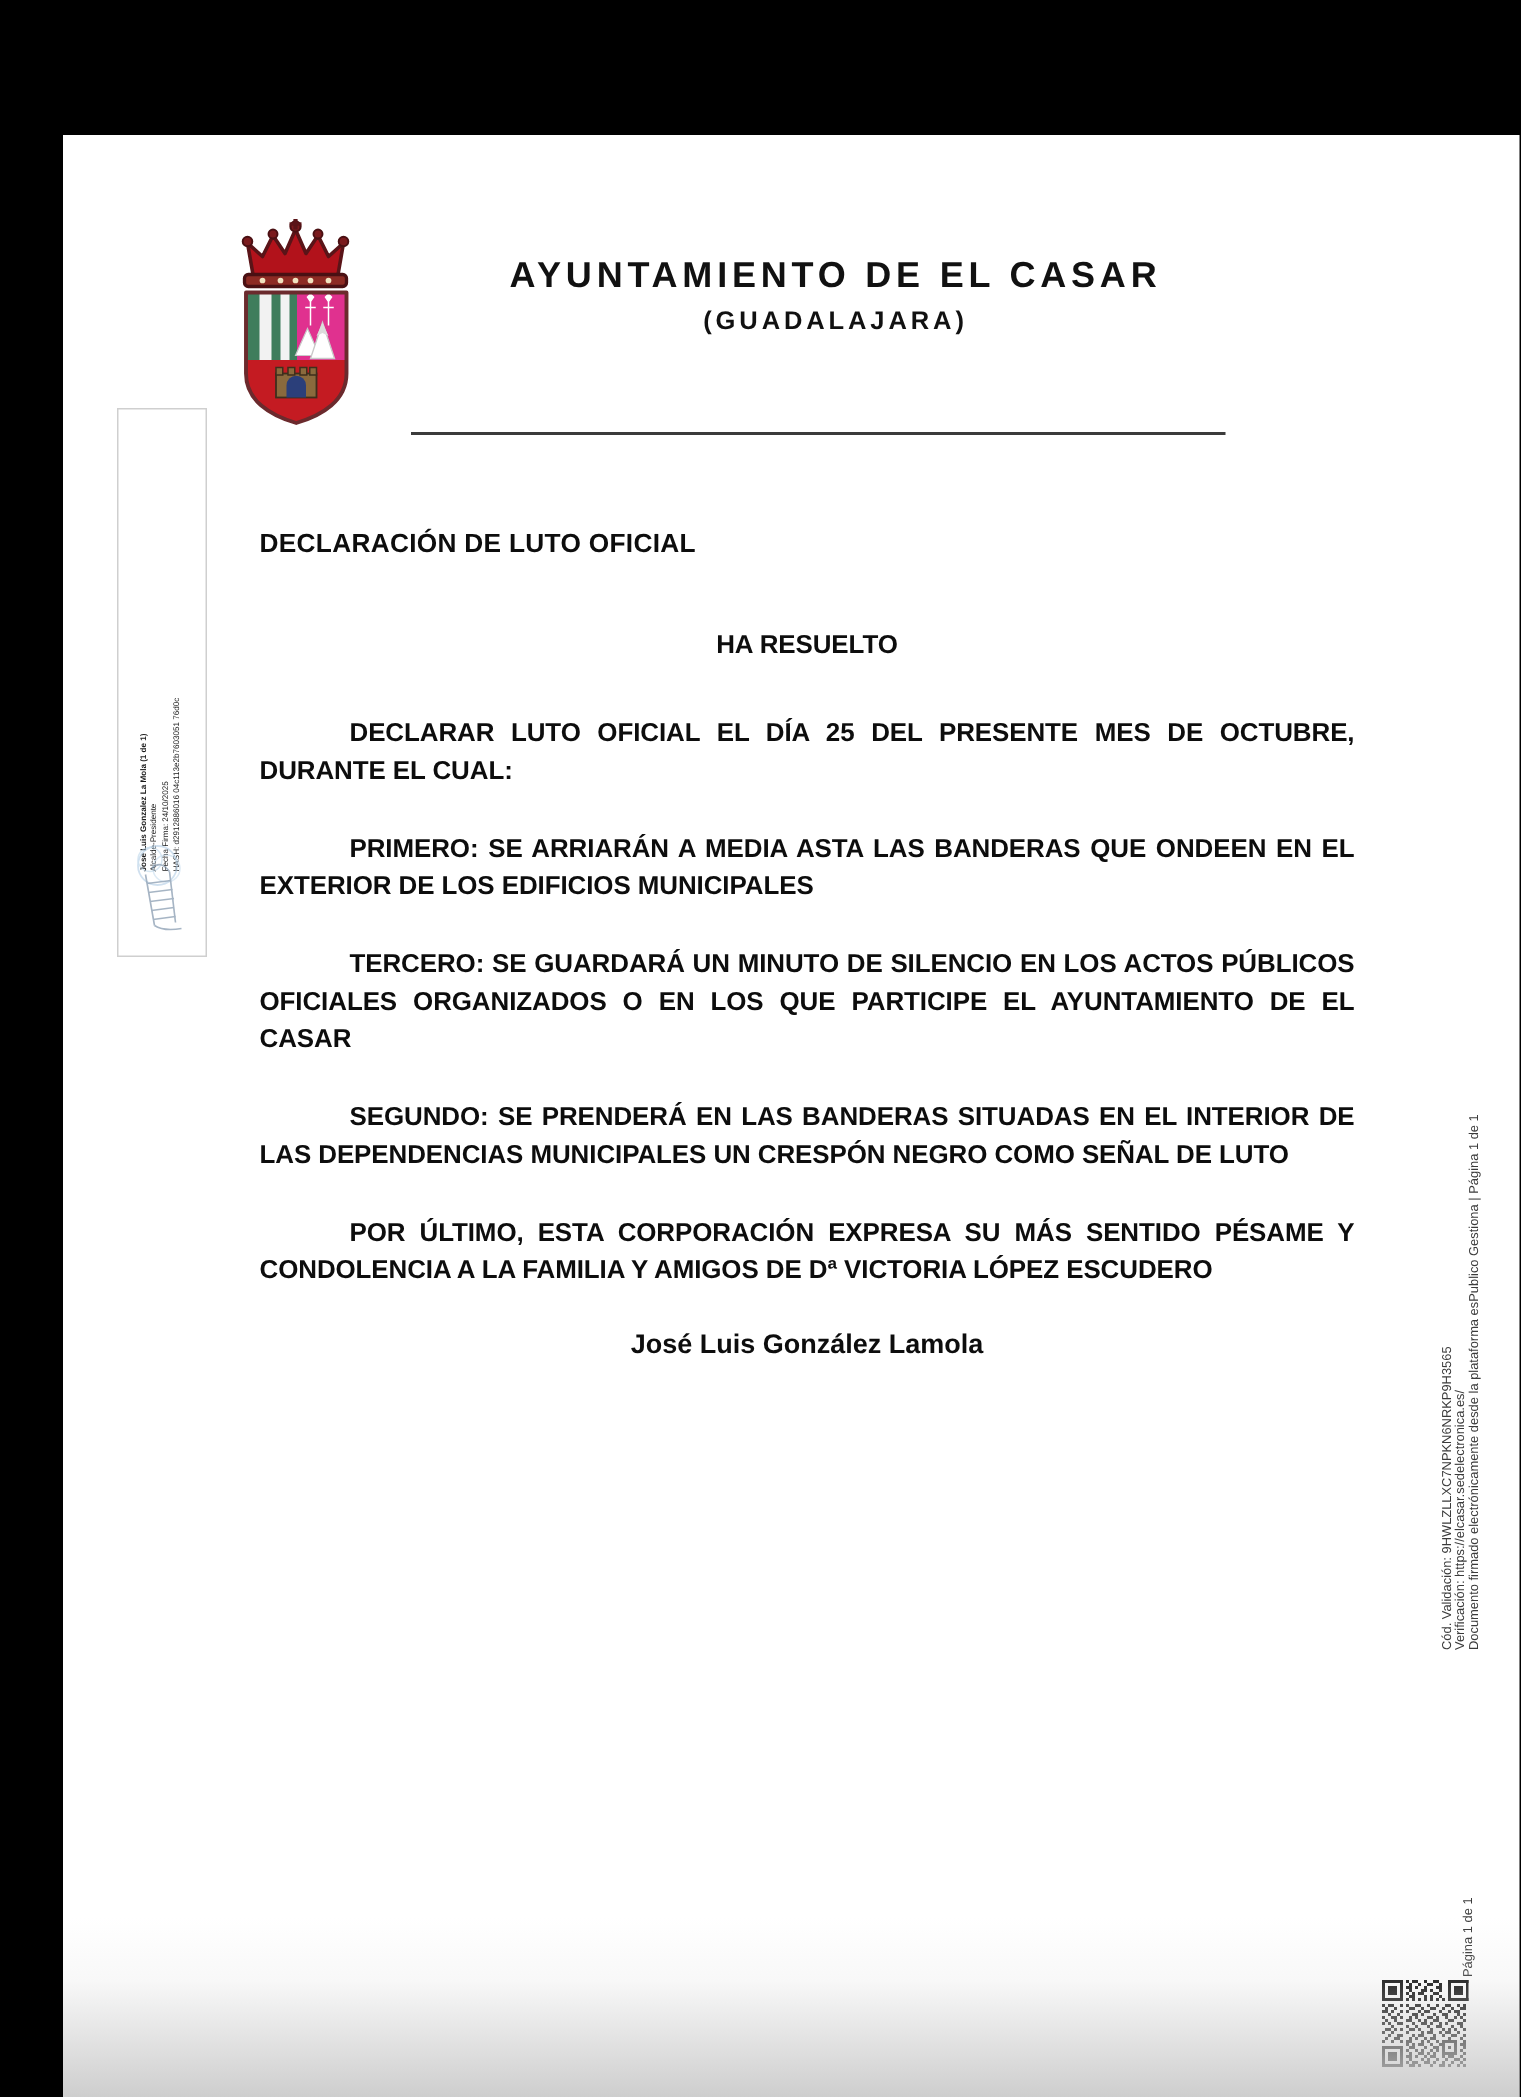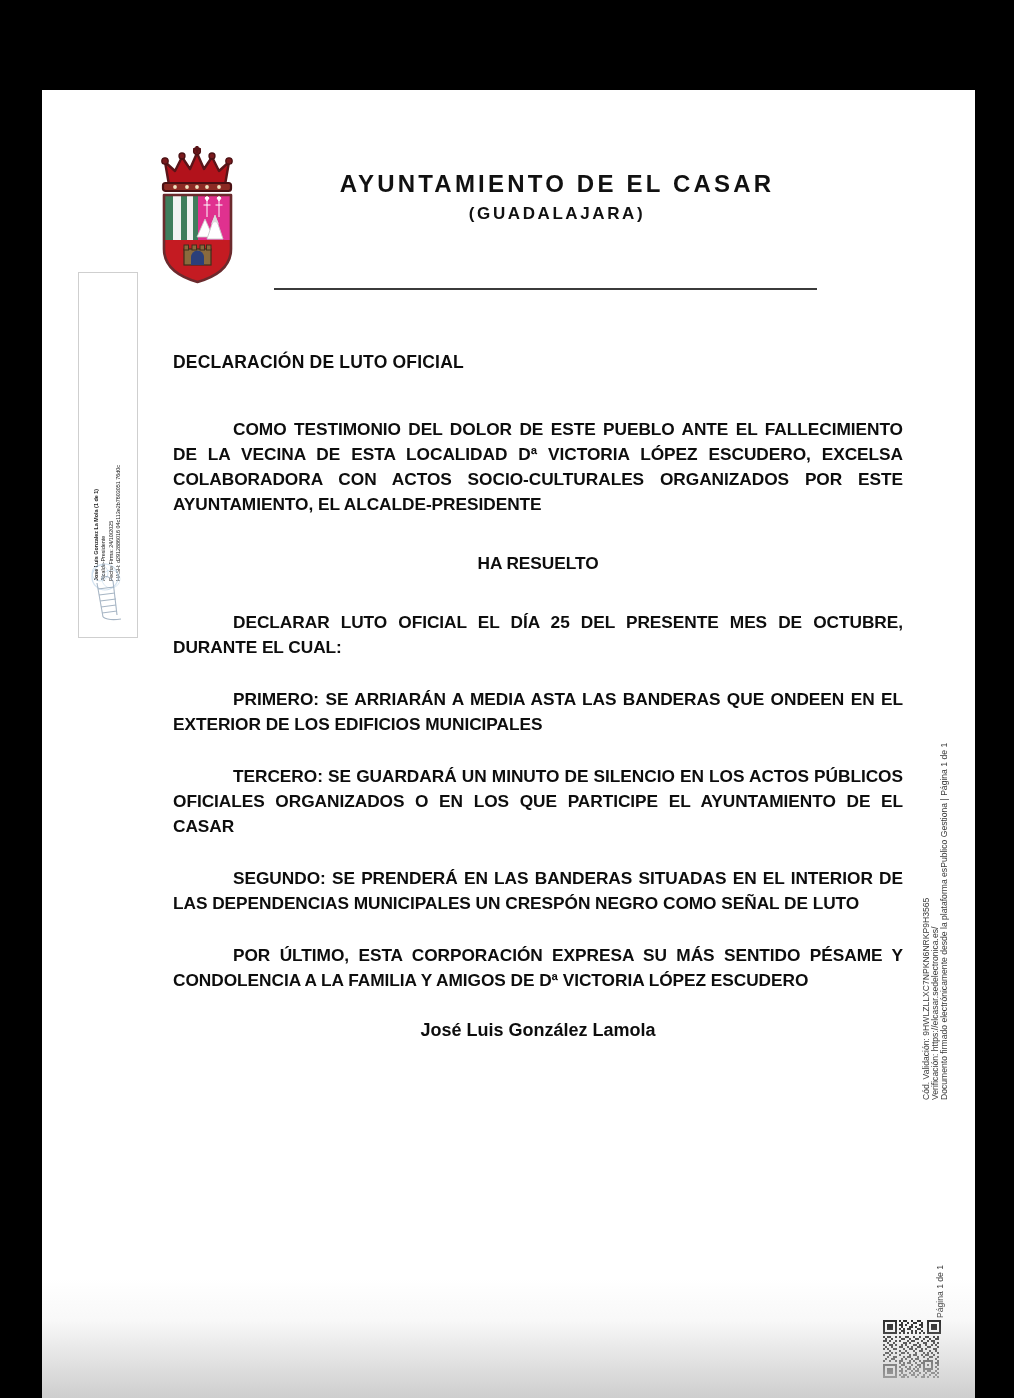--- a/index.html
+++ b/index.html
@@ -22,20 +22,21 @@
     background: #000000;
   }
   #page-sheet {
     position: absolute;
     left: 42px;
     top: 90px;
     width: 933px;
     height: 1308px;
     background: #ffffff;
     overflow: hidden;
+    padding-left: 38px;
   }
   
   #page-fade {
     position: absolute;
     left: 0;
     bottom: 0;
     width: 100%;
     height: 120px;
     background: linear-gradient(to bottom, rgba(255,255,255,0) 0%, rgba(210,210,210,0.15) 35%, rgba(203,203,203,0.95) 100%);
     pointer-events: none;
@@ -298,21 +299,20 @@
             <path d="M30 22 Q24 14 18 20"></path>
           </g>
         </svg>
       </div>
     </div>
 
     <div id="doc-body">
 
       <div class="doc-title">DECLARACIÓN DE LUTO OFICIAL</div>
 
-      <div class="para">COMO TESTIMONIO DEL DOLOR DE ESTE PUEBLO ANTE EL FALLECIMIENTO DE LA VECINA DE ESTA LOCALIDAD Dª VICTORIA LÓPEZ ESCUDERO, EXCELSA COLABORADORA CON ACTOS SOCIO-CULTURALES ORGANIZADOS POR ESTE AYUNTAMIENTO, EL ALCALDE-PRESIDENTE</div>
 
       <div class="para center">HA RESUELTO</div>
 
       <div class="para">DECLARAR LUTO OFICIAL EL DÍA 25 DEL PRESENTE MES DE OCTUBRE, DURANTE EL CUAL:</div>
 
       <div class="para">PRIMERO: SE ARRIARÁN A MEDIA ASTA LAS BANDERAS QUE ONDEEN EN EL EXTERIOR DE LOS EDIFICIOS MUNICIPALES</div>
 
       <div class="para">TERCERO: SE GUARDARÁ UN MINUTO DE SILENCIO EN LOS ACTOS PÚBLICOS OFICIALES ORGANIZADOS O EN LOS QUE PARTICIPE EL AYUNTAMIENTO DE EL CASAR</div>
 
       <div class="para">SEGUNDO: SE PRENDERÁ EN LAS BANDERAS SITUADAS EN EL INTERIOR DE LAS DEPENDENCIAS MUNICIPALES UN CRESPÓN NEGRO COMO SEÑAL DE LUTO</div>

